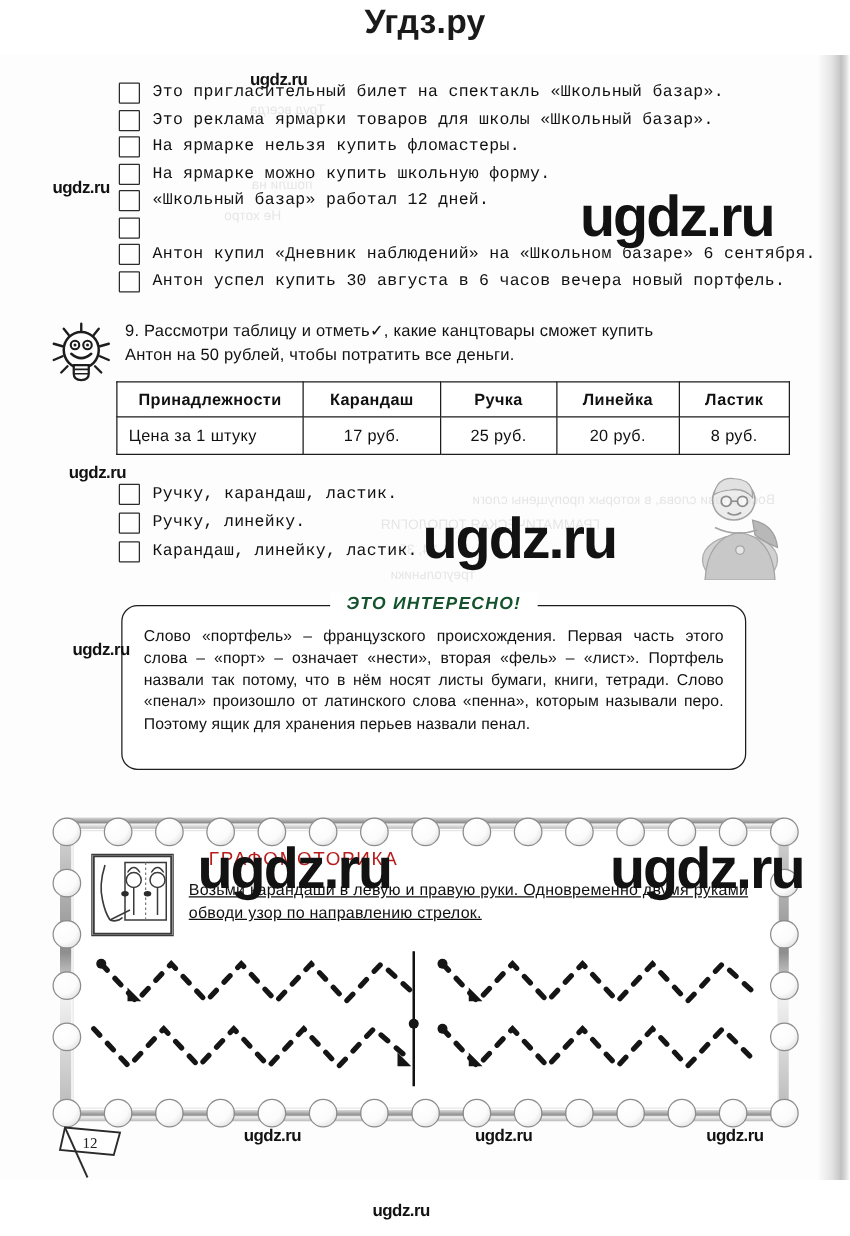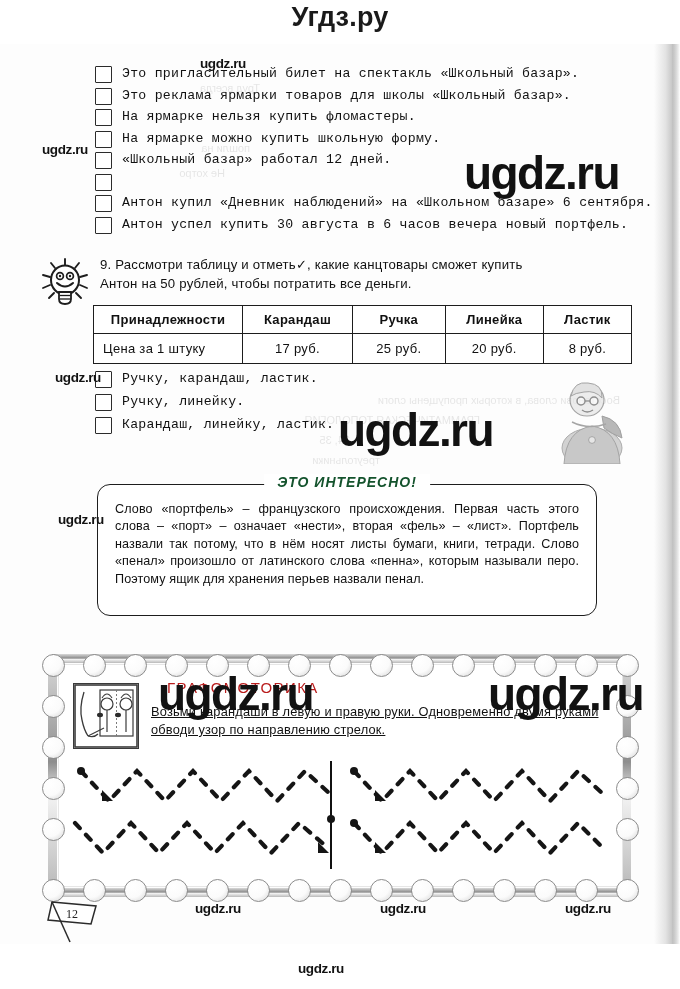--- a/index.html
+++ b/index.html
@@ -75,21 +75,21 @@
   }
   table.goods td{
     border:1.6px solid #1d1d1d;
     font-size:13px;color:#111;text-align:center;
     padding:7px 4px;letter-spacing:.3px;
   }
   table.goods tr.head td{font-weight:700;padding:6px 4px;}
   table.goods td.lbl{text-align:left;padding-left:9px;}
 
   
-  .ans-list{position:absolute;left:95px;top:369px;width:400px;}
+  .ans-list{position:absolute;left:95px;top:385px;width:400px;}
   .ans{display:flex;align-items:flex-start;margin-bottom:3px;height:20px;}
 
   
   .fact-box{
     position:absolute;left:97px;top:484px;width:498px;height:130px;
     border:1.6px solid #1d1d1d;border-radius:13px;background:#fff;
   }
   .fact-title{
     position:absolute;left:50%;top:-11px;transform:translateX(-50%);
     background:#fff;padding:0 13px;font-style:italic;font-weight:700;

